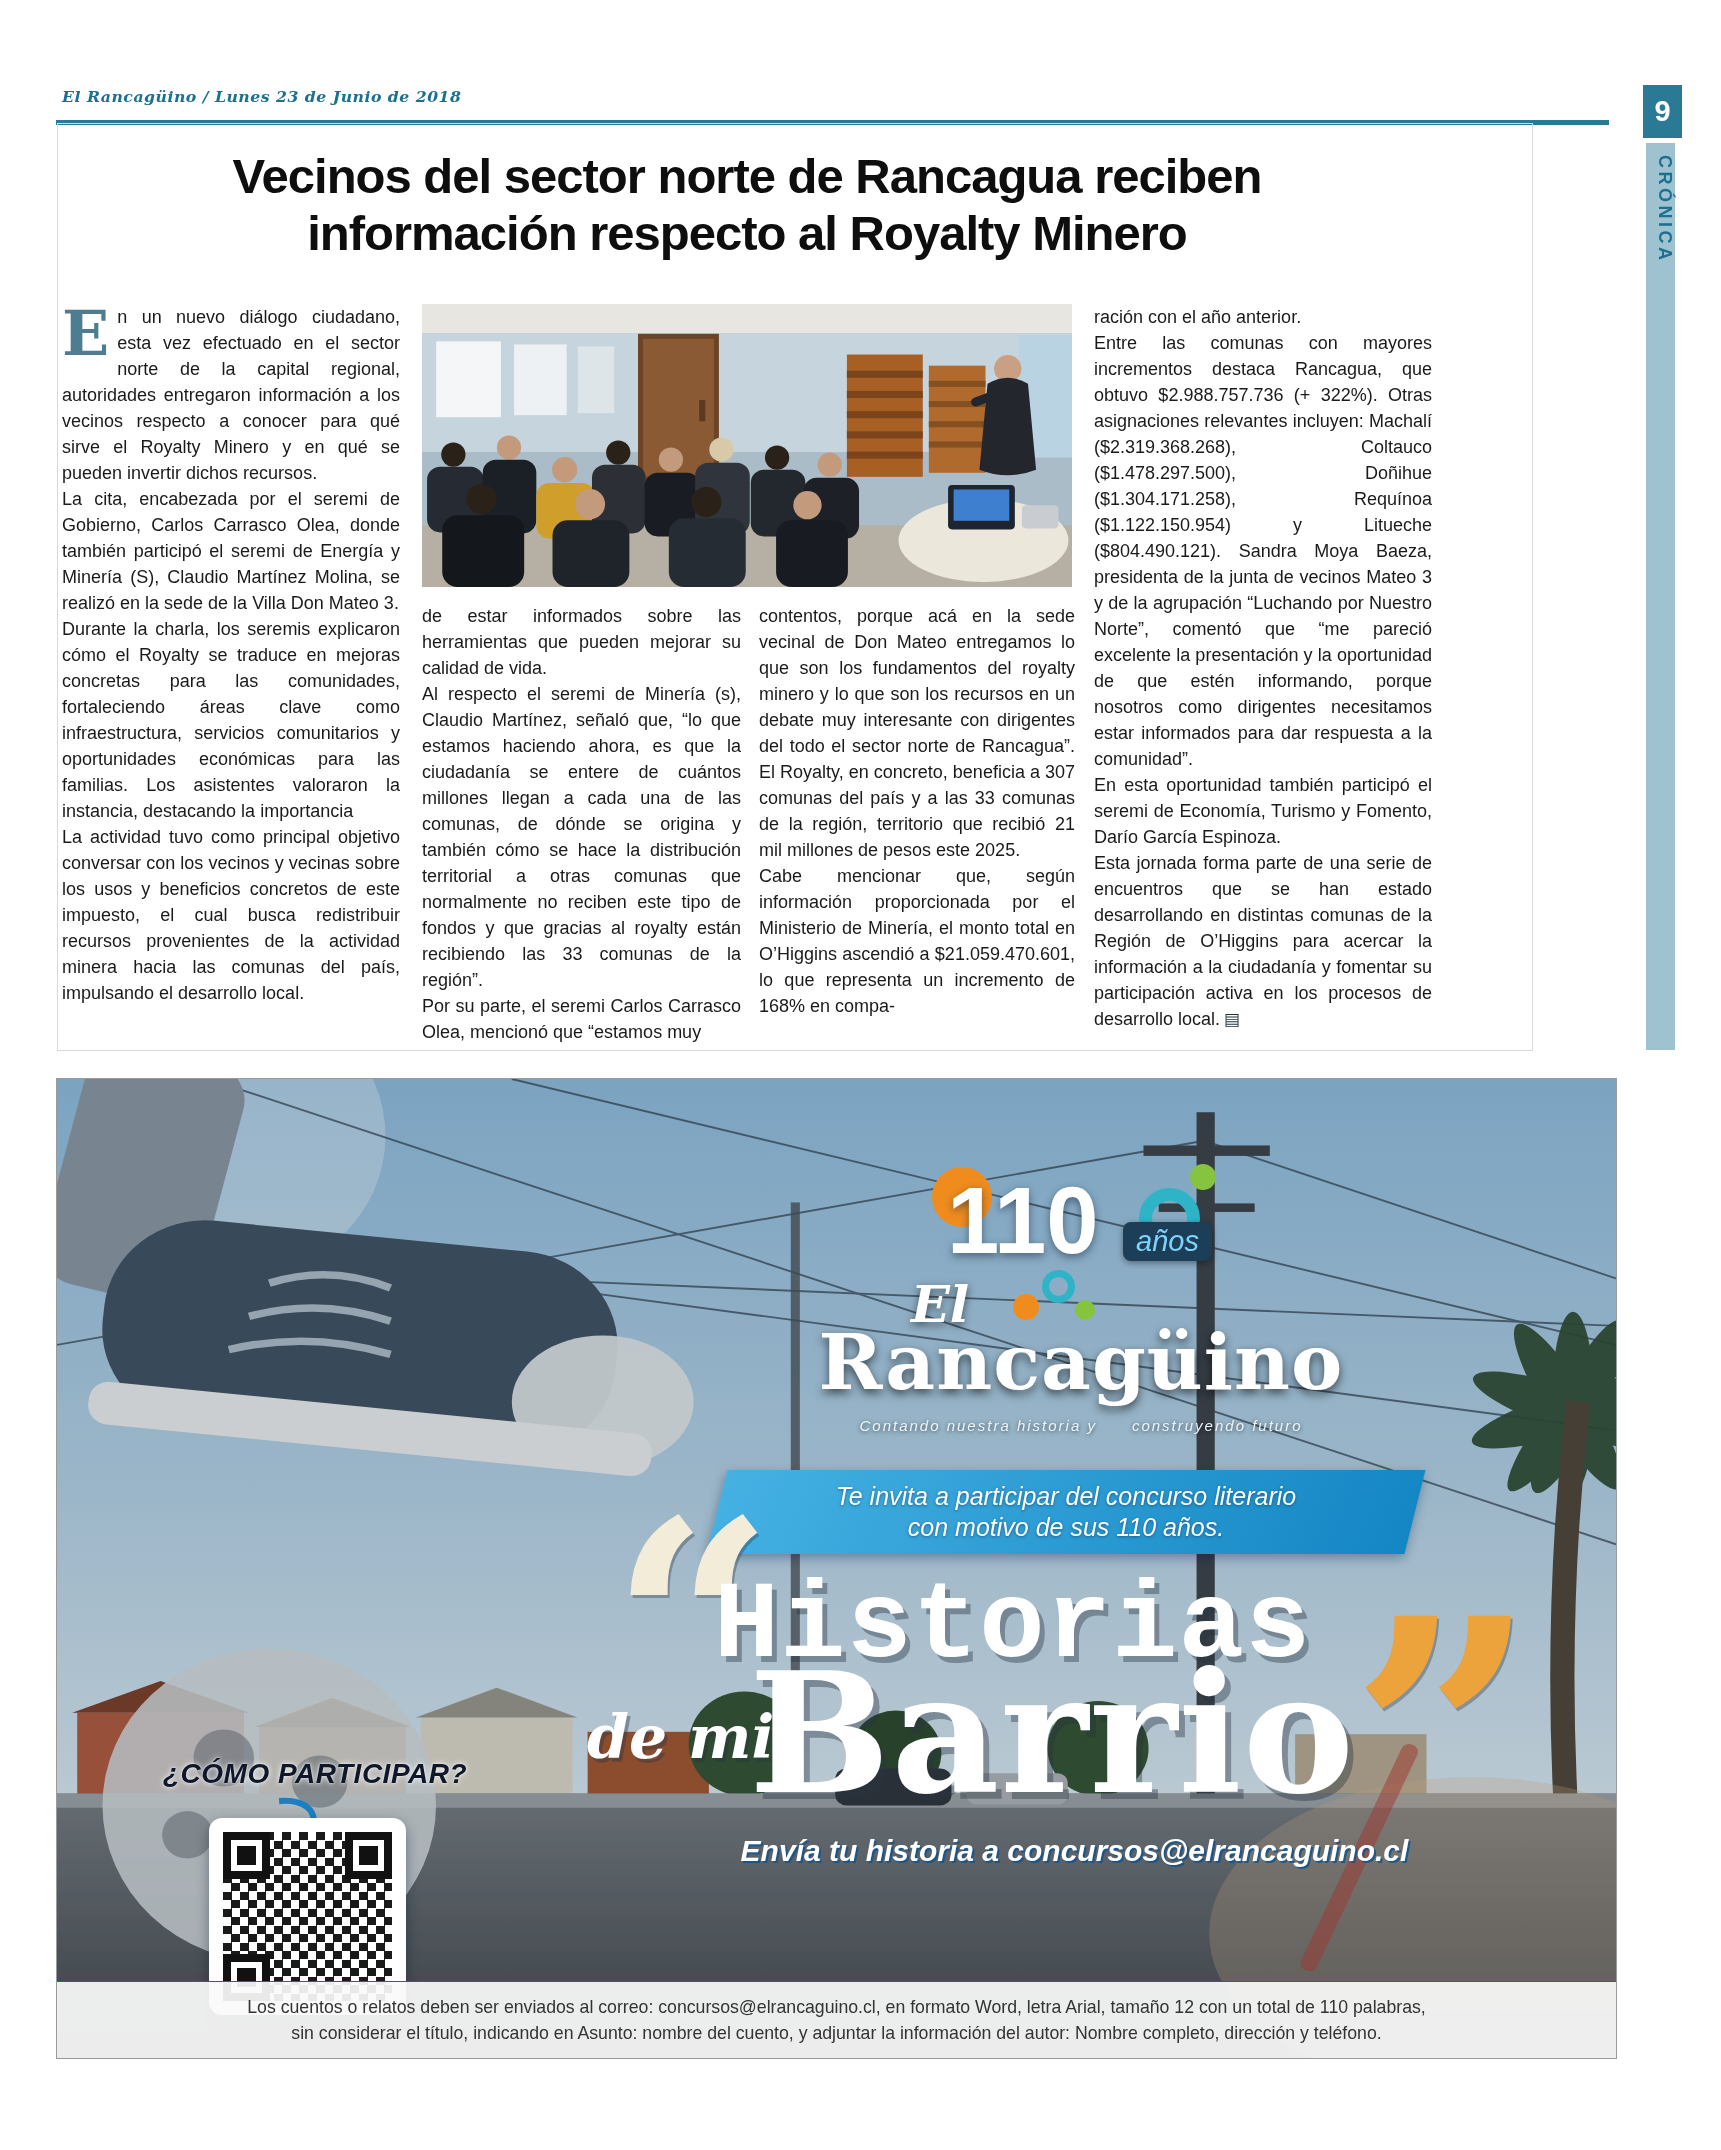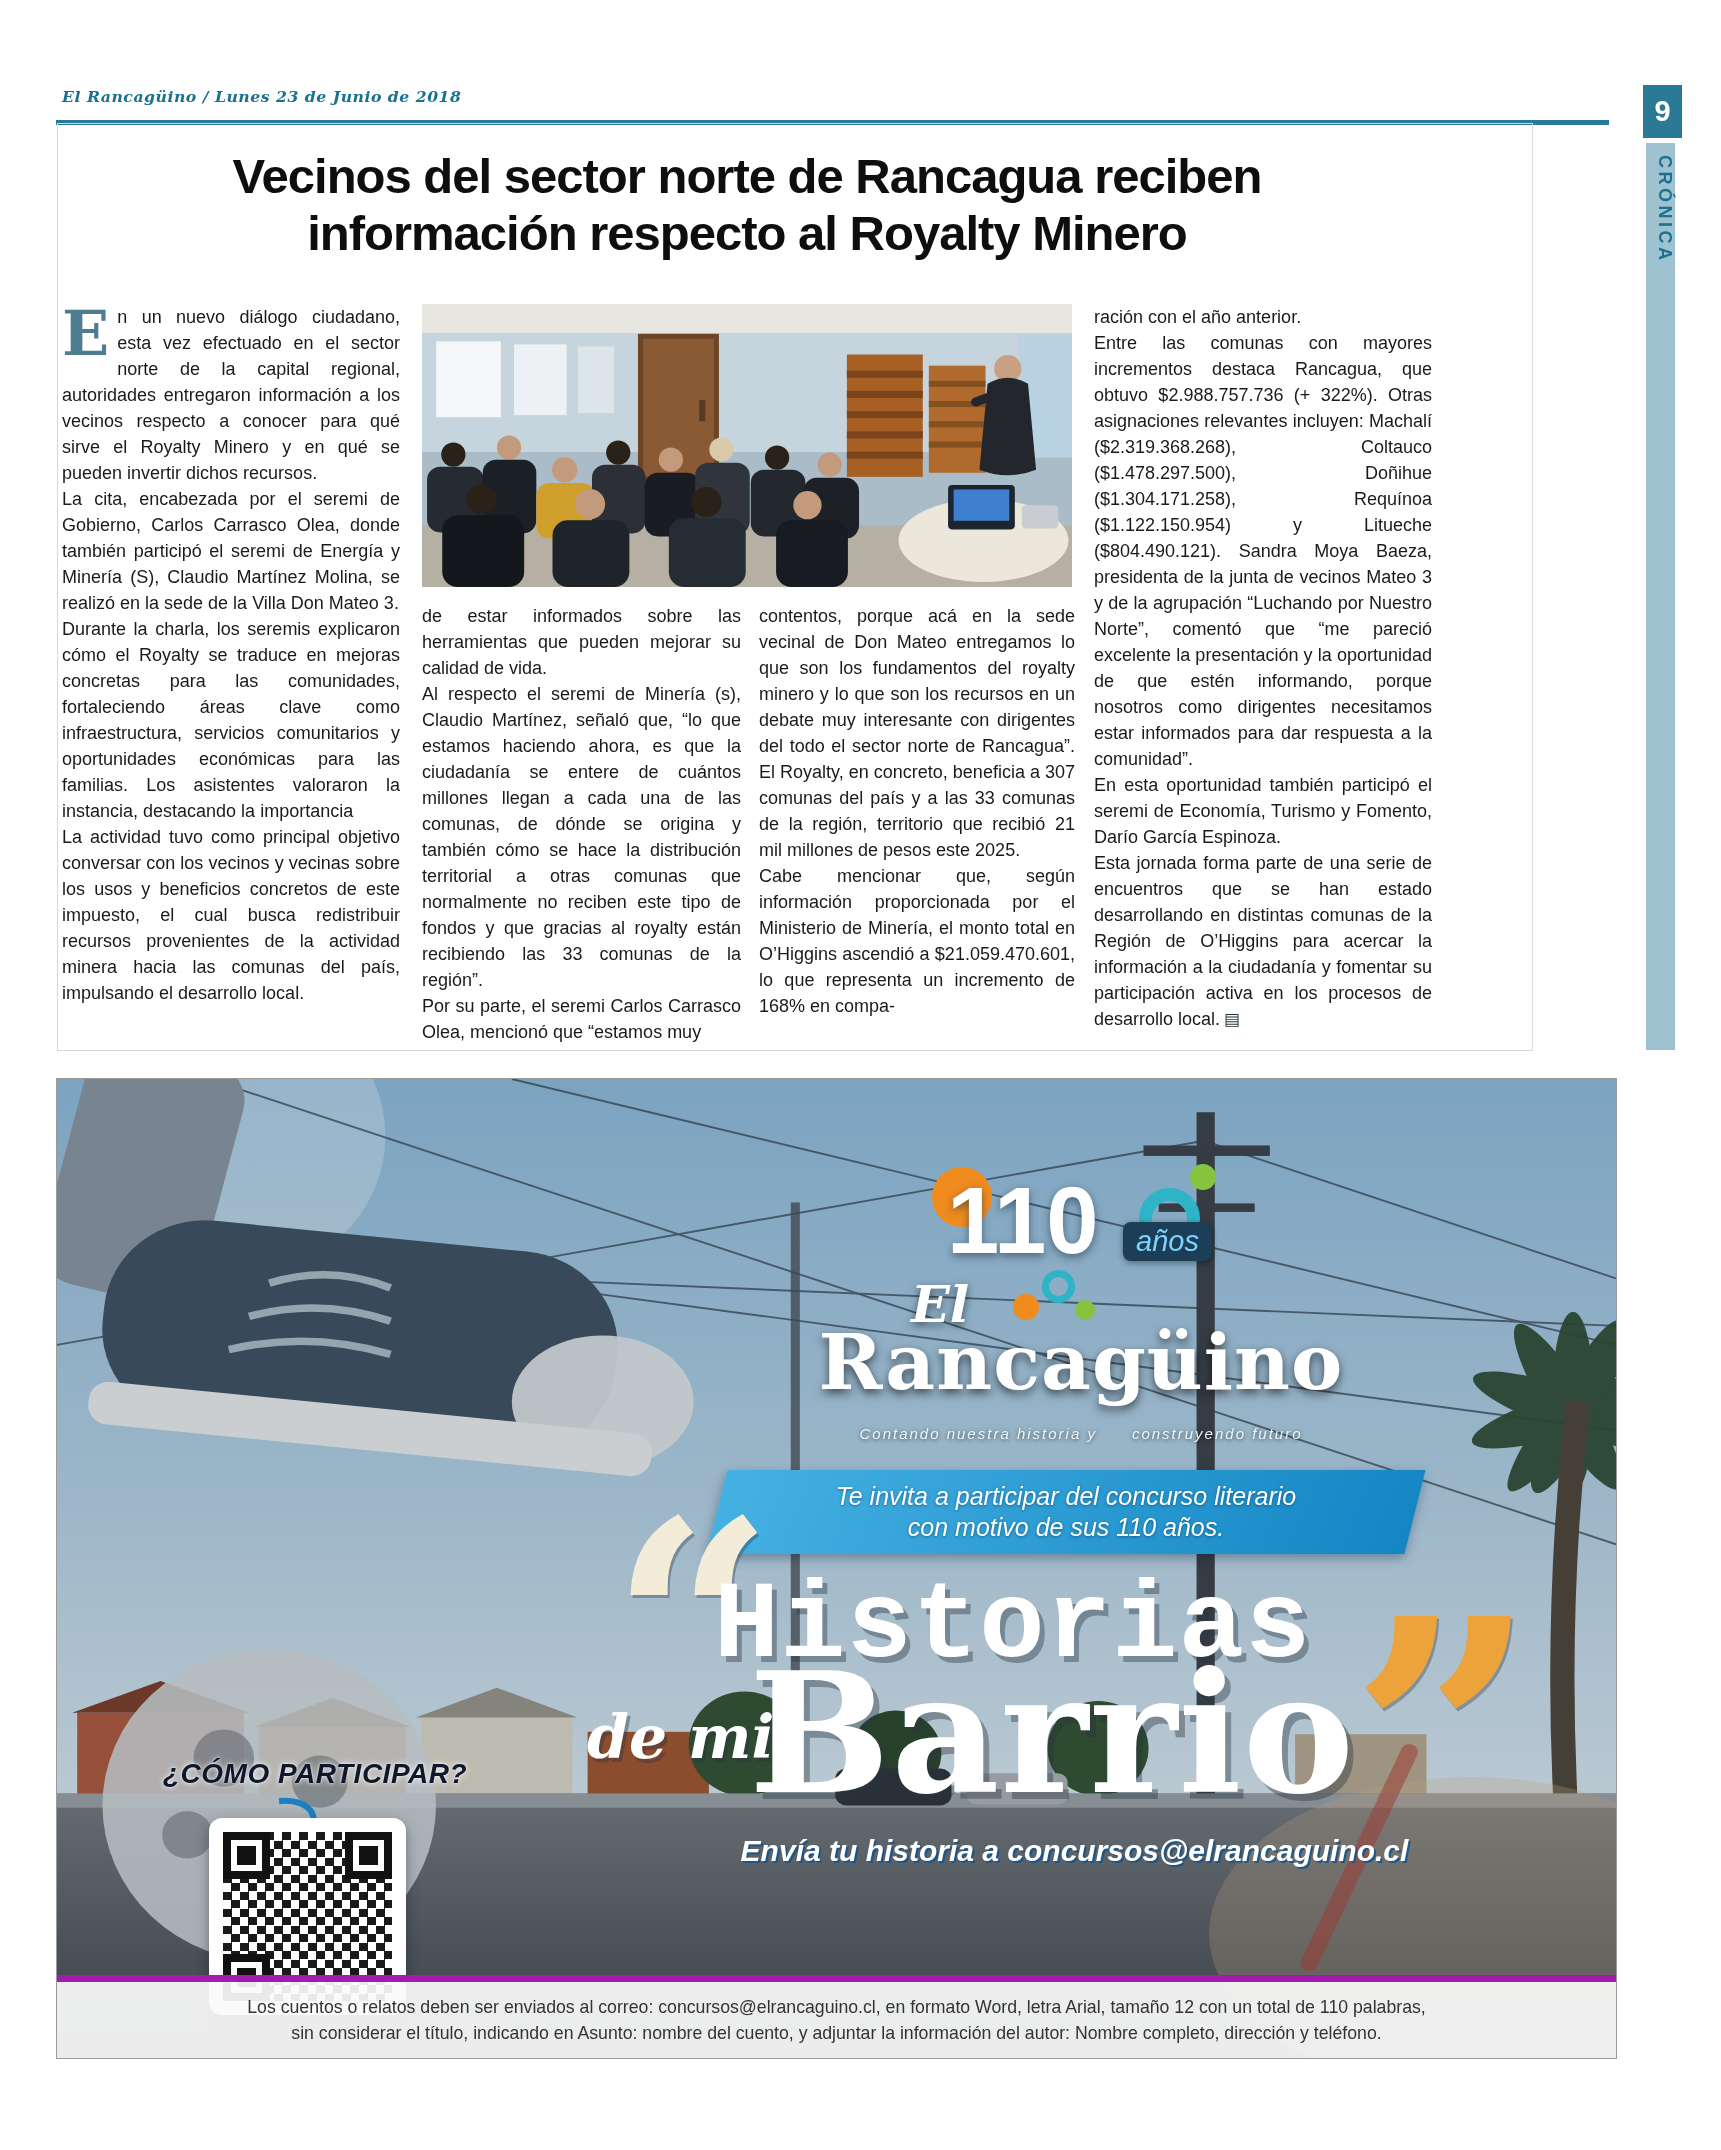--- a/index.html
+++ b/index.html
@@ -41,21 +41,21 @@
   .l110-anios{position:absolute;left:186px;top:49px;background:#1d3e57;color:#7dd3fc;font-style:italic;font-size:29px;line-height:29px;padding:5px 13px;border-radius:8px;box-shadow:0 2px 6px rgba(0,0,0,.4);}
 
   .ad-brand{position:absolute;left:632px;top:188px;width:784px;height:172px;color:#fff;font-family:"DejaVu Serif",serif;}
   .brand-el{position:absolute;left:222px;top:7px;font-weight:bold;font-style:italic;font-size:51px;text-shadow:0 3px 8px rgba(0,0,0,.55);}
   .brand-mark{position:absolute;left:324px;top:0;width:86px;height:76px;}
   .bm-dot{position:absolute;border-radius:50%;}
   .bm-o{left:0;top:27px;width:26px;height:26px;background:#f08c1e;}
   .bm-t{left:29px;top:3px;width:33px;height:33px;border:7px solid #2fb3c7;box-sizing:border-box;border-radius:50%;}
   .bm-g{left:62px;top:33px;width:20px;height:20px;background:#86c440;}
   .brand-name{position:absolute;left:0;top:55px;width:100%;text-align:center;font-weight:bold;font-size:77px;line-height:81px;letter-spacing:1px;text-shadow:0 4px 10px rgba(0,0,0,.6);}
-  .brand-tag{position:absolute;left:0;top:150px;width:100%;text-align:center;font-family:"Liberation Sans",sans-serif;font-style:italic;font-size:15px;letter-spacing:2px;color:#eaf4fa;text-shadow:0 1px 4px rgba(0,0,0,.6);margin-top:8px;}
+  .brand-tag{position:absolute;left:0;top:150px;width:100%;text-align:center;font-family:"Liberation Sans",sans-serif;font-style:italic;font-size:15px;letter-spacing:2px;color:#eaf4fa;text-shadow:0 1px 4px rgba(0,0,0,.6);}
   .brand-tag .gap{display:inline-block;width:35px;}
 
   .ad-banner{position:absolute;left:660px;top:391px;width:698px;height:84px;background:linear-gradient(100deg,#45b1e3,#1486c4);transform:skewX(-14deg);box-shadow:0 4px 11px rgba(0,30,60,.35);}
   .ad-banner-text{transform:skewX(14deg);width:100%;height:100%;display:flex;flex-direction:column;align-items:center;justify-content:center;color:#fff;font-style:italic;font-size:25px;line-height:31px;text-shadow:0 1px 3px rgba(0,40,70,.5);}
 
   .t-quote{position:absolute;font-family:"DejaVu Serif",serif;font-weight:bold;line-height:0.62;}
   .t-qopen{left:554px;top:458px;font-size:283px;color:#f3ecd9;text-shadow:2px 3px 0 rgba(40,52,64,.35);}
   .t-qclose{left:1293px;top:559px;font-size:324px;color:#eca33c;text-shadow:2px 3px 0 rgba(40,52,64,.35);}
   .t-hist{position:absolute;left:642px;top:490px;width:627px;text-align:center;font-family:Liberation Mono, monospace;font-weight:bold;font-size:109px;line-height:116px;color:#fff;text-shadow:5px 6px 0 rgba(40,52,64,.40);letter-spacing:1px;}
   .t-demi{position:absolute;left:530px;top:623px;font-family:"DejaVu Serif",serif;font-weight:bold;font-style:italic;font-size:60px;color:#fff;text-shadow:3px 3.5px 0 rgba(40,52,64,.40);}
@@ -64,21 +64,21 @@
   .ad-how{position:absolute;left:106px;top:679px;font-weight:bold;font-style:italic;font-size:28px;color:#0f172a;letter-spacing:0.5px;text-shadow:0 0 6px rgba(255,255,255,.9),0 0 2px rgba(255,255,255,.9);}
   .ad-arrow{position:absolute;left:218px;top:718px;width:51px;height:42px;}
   .ad-qr{position:absolute;left:152px;top:739px;width:197px;height:197px;background:#fff;border-radius:13px;box-shadow:0 5px 13px rgba(0,20,40,.4);}
   .qr-pattern{position:absolute;inset:14px;background:repeating-conic-gradient(#1a1a1a 0% 25%, #ffffff 0% 50%) 0 0 / 17px 17px;}
   .qr-f{position:absolute;width:47px;height:47px;border:8px solid #111;background:#fff;box-sizing:border-box;}
   .qr-f .qr-fd{position:absolute;inset:6px;background:#111;}
   .qr-tl{left:14px;top:14px;} .qr-tr{right:14px;top:14px;} .qr-bl{left:14px;bottom:14px;}
 
   .ad-email{position:absolute;left:648px;top:755px;width:739px;text-align:center;font-weight:bold;font-style:italic;font-size:30px;color:#fff;text-shadow:2px 2px 0 rgba(18,84,140,.85);}
 
-  .ad-footer{position:absolute;left:0;bottom:0;width:100%;height:76px;background:rgba(250,250,250,.93);border-top:7px solid #a21caf;display:flex;flex-direction:column;align-items:center;justify-content:center;gap:5px;text-align:center;font-size:17.7px;color:#333;}
+  .ad-footer{position:absolute;left:0;bottom:0;width:100%;height:76px;background:rgba(250,250,250,.93);border-top:1px solid #a21caf;display:flex;flex-direction:column;align-items:center;justify-content:center;gap:5px;text-align:center;font-size:17.7px;color:#333;}
 </style>
 </head>
 <body>
 
 <div class="page">
 
   <div class="masthead">El Rancagüino / Lunes 23 de Junio de 2018</div>
   <div class="head-rule"></div>
   <div class="page-num">9</div>
   <div class="side-bar"></div>

